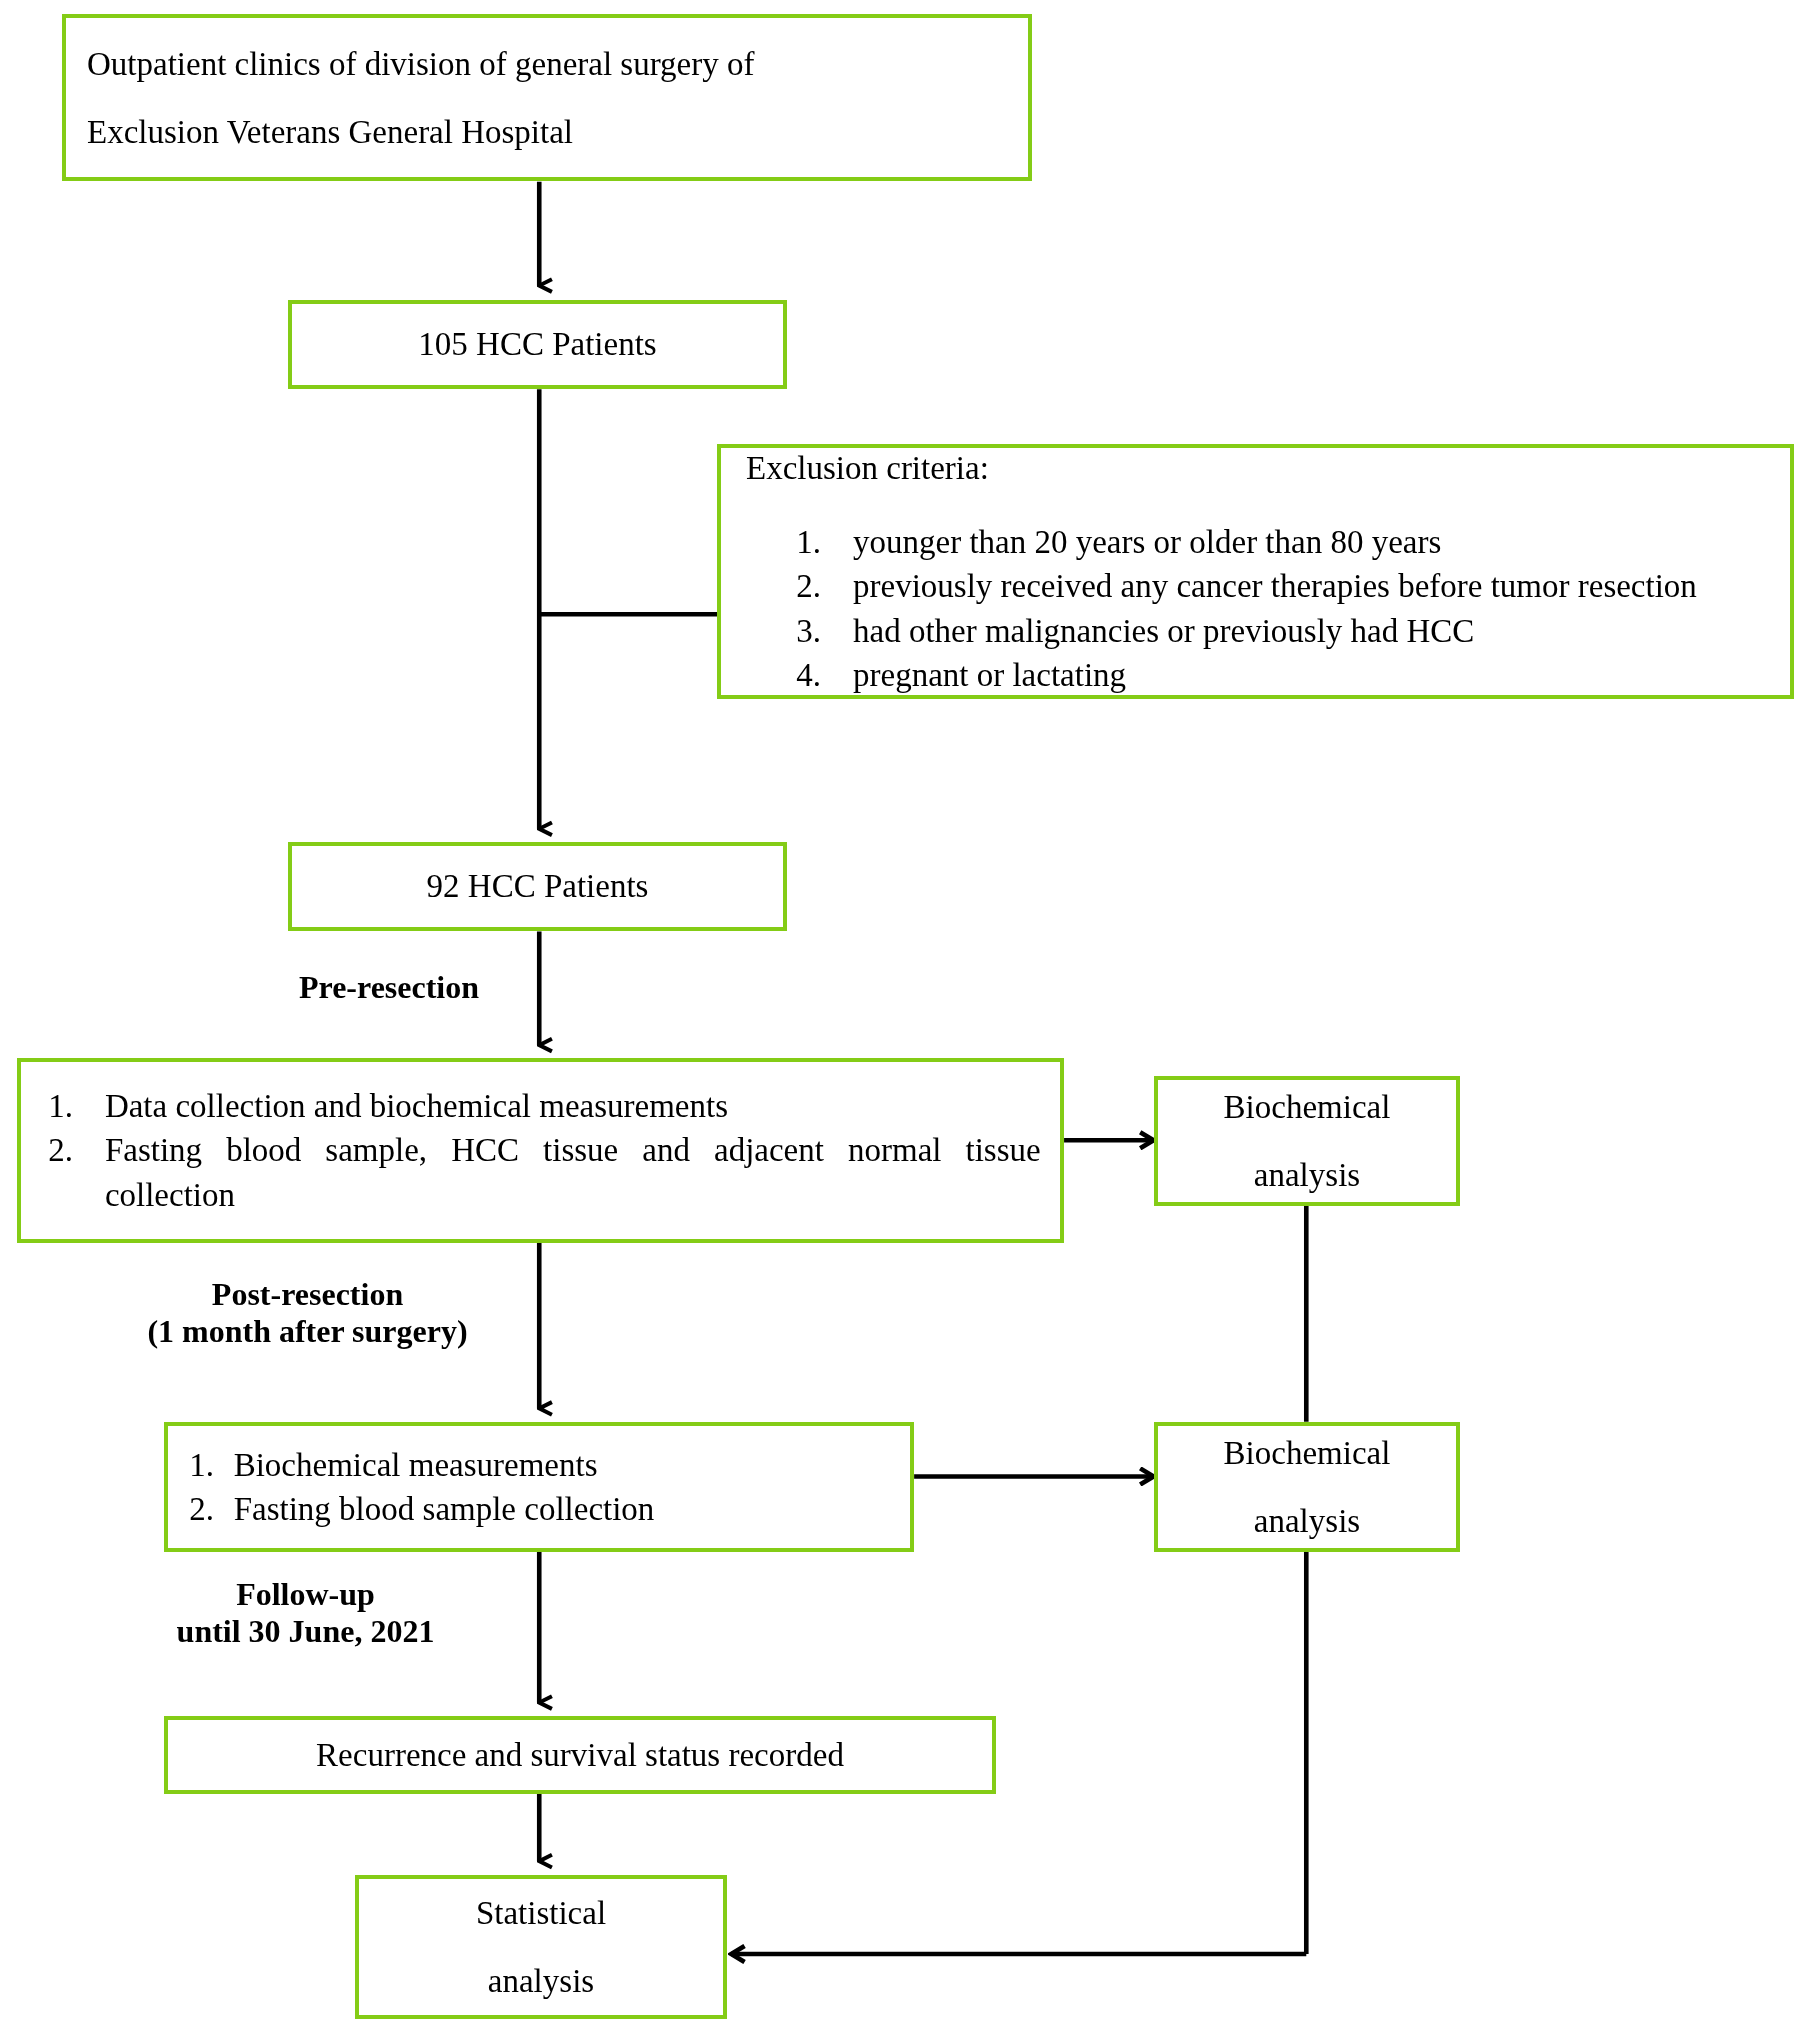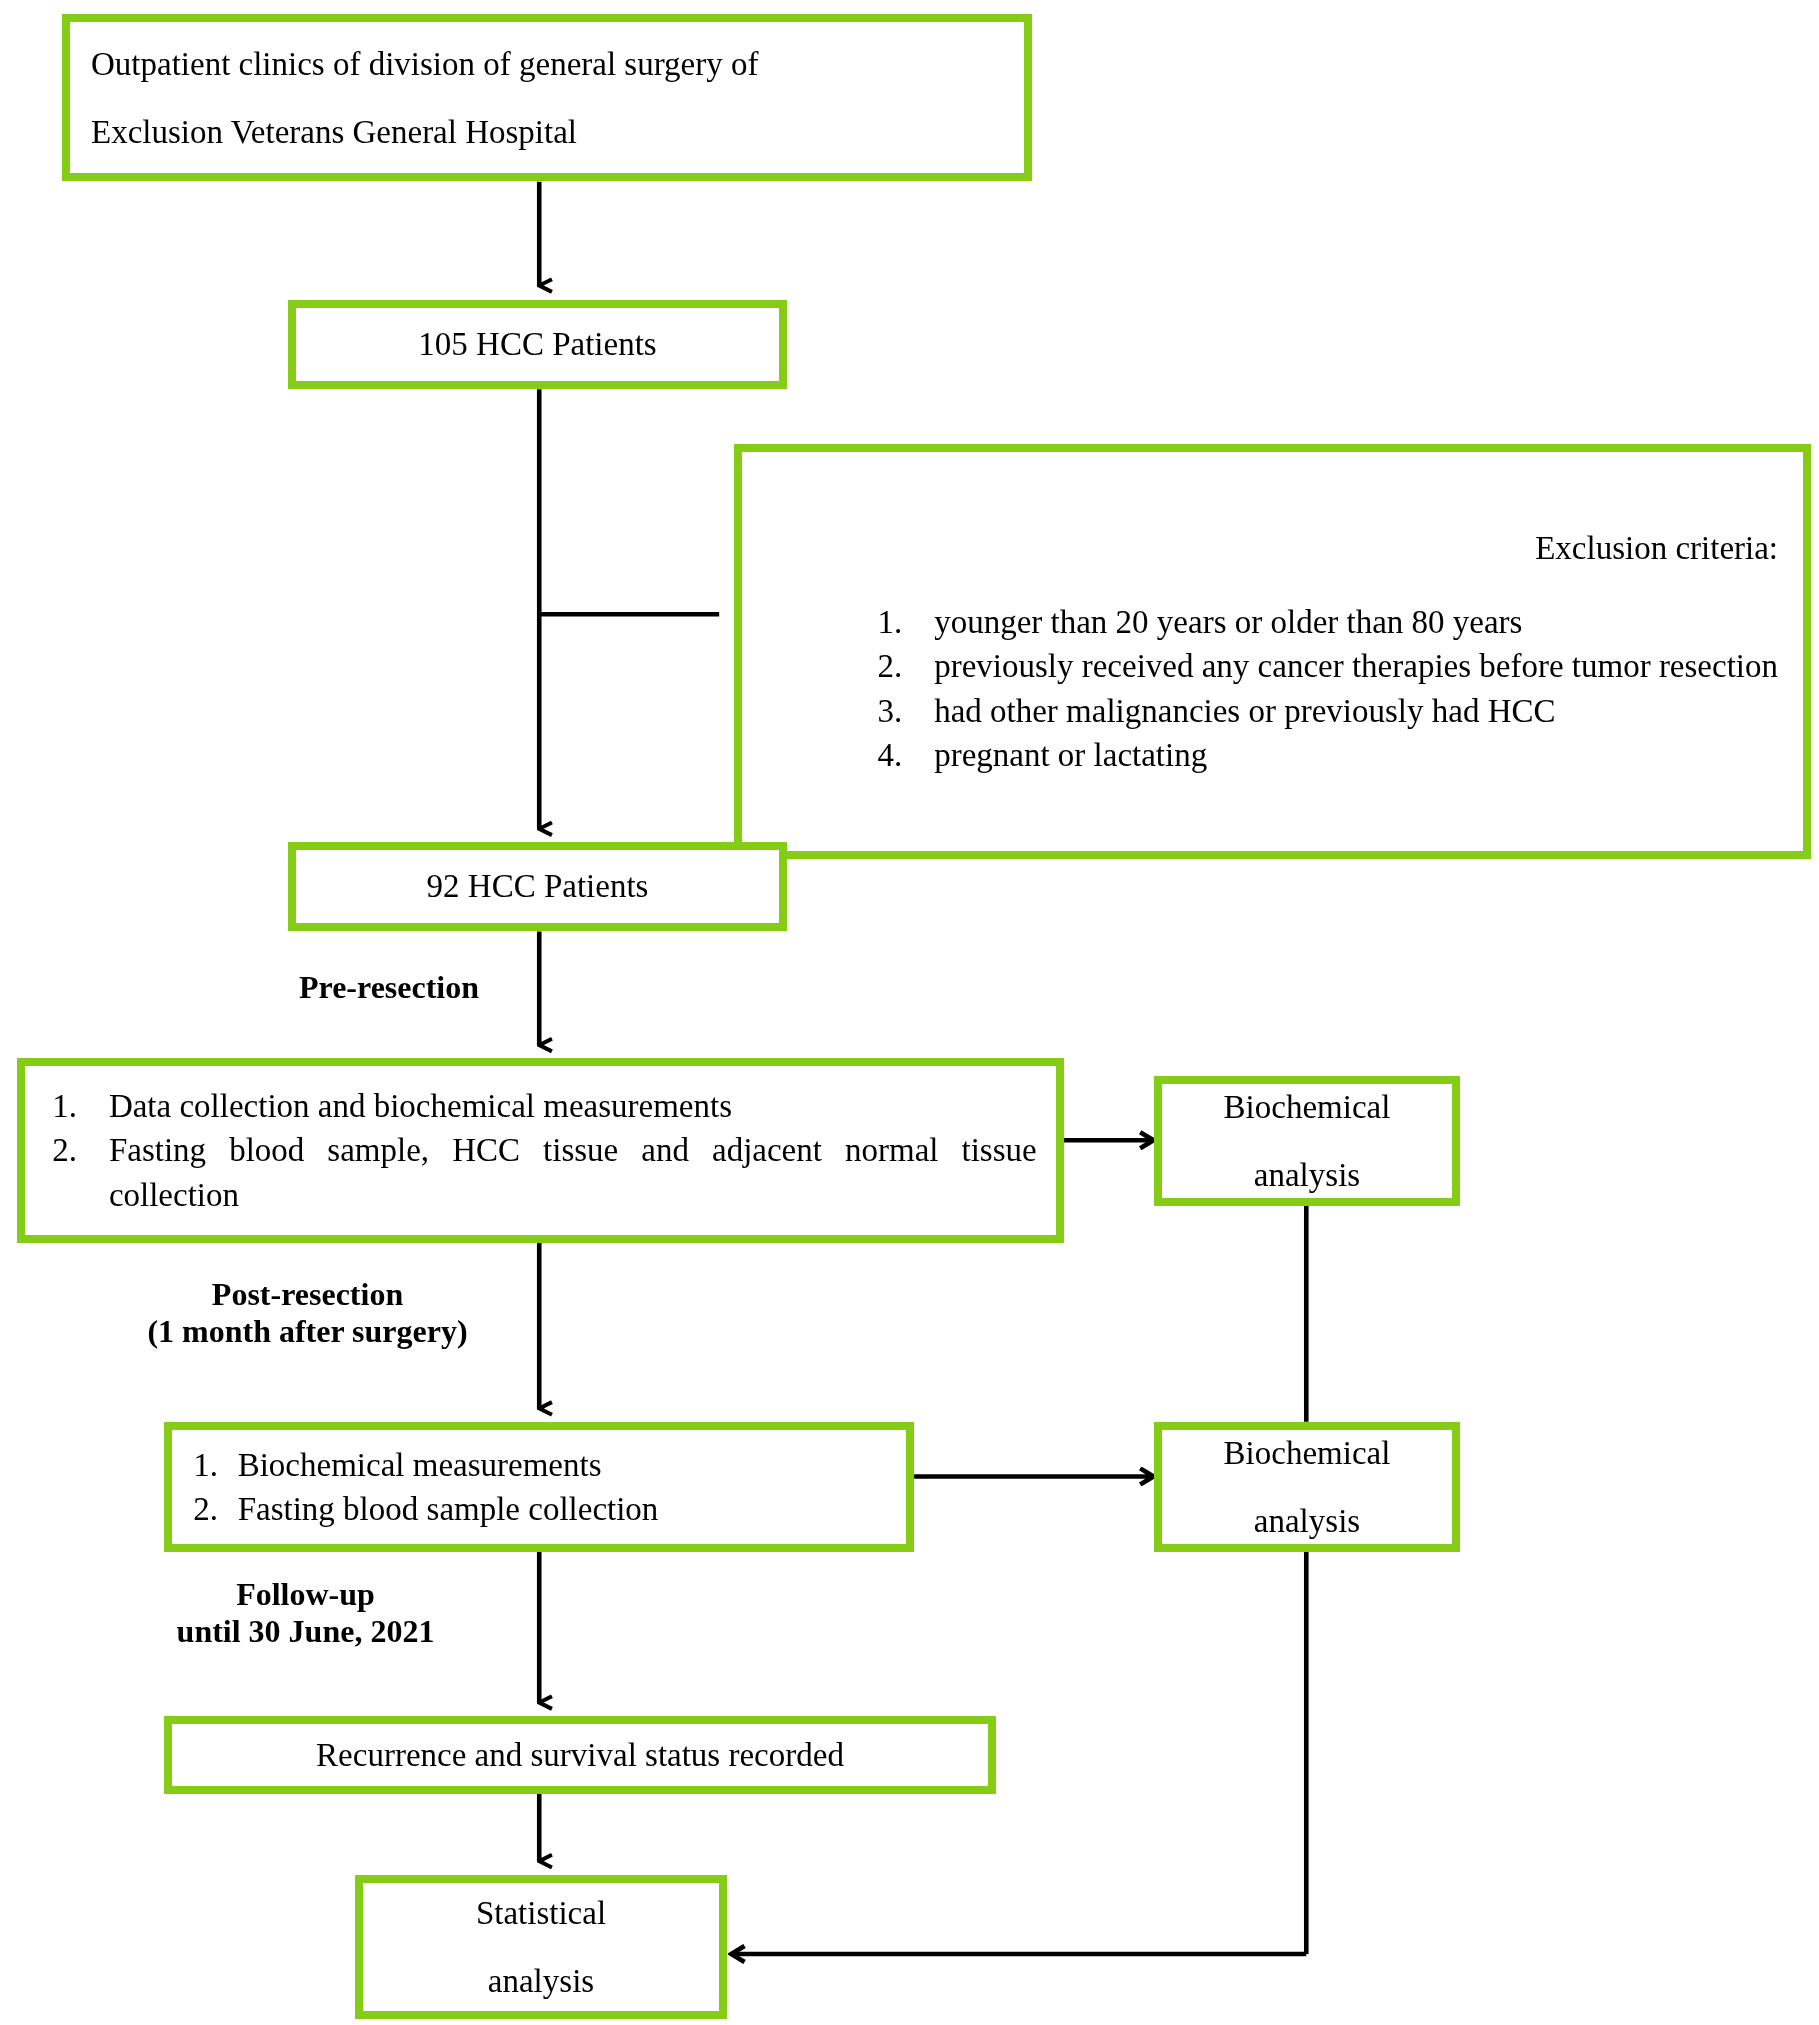--- a/index.html
+++ b/index.html
@@ -22,21 +22,21 @@
     position: absolute;
     left: 0;
     top: 0;
     width: 1819px;
     height: 2025px;
     pointer-events: none;
   }
   .node {
     position: absolute;
     box-sizing: border-box;
-    border: 8px solid #84cc16;
+    border: 4px solid #84cc16;
     background: #ffffff;
     display: flex;
     flex-direction: column;
     justify-content: center;
     gap: 24px;
   }
   .node-center {
     align-items: center;
   }
   .txt {
@@ -143,21 +143,21 @@
 
   <div class="node pad-a" style="left:62px; top:14.4px; width:970px; height:167px;">
     <div class="txt">Outpatient clinics of division of general surgery of</div>
     <div class="txt">Exclusion Veterans General Hospital</div>
   </div>
 
   <div class="node node-center" style="left:288px; top:300px; width:499px; height:89px;">
     <div class="txt">105 HCC Patients</div>
   </div>
 
-  <div class="node pad-excl" style="left:734px; top:444px; width:1077px; height:415px;align-items:flex-end;">
+  <div class="node pad-excl" style="left:717px; top:444px; width:1077px; height:255px;">
     <div class="excl-head">Exclusion criteria:</div>
     <ul class="olist excl-list">
       <li>
         <span class="num">1.</span>
         <span class="body">younger than 20 years or older than 80 years</span>
       </li>
       <li>
         <span class="num">2.</span>
         <span class="body">previously received any cancer therapies before tumor resection</span>
       </li>

